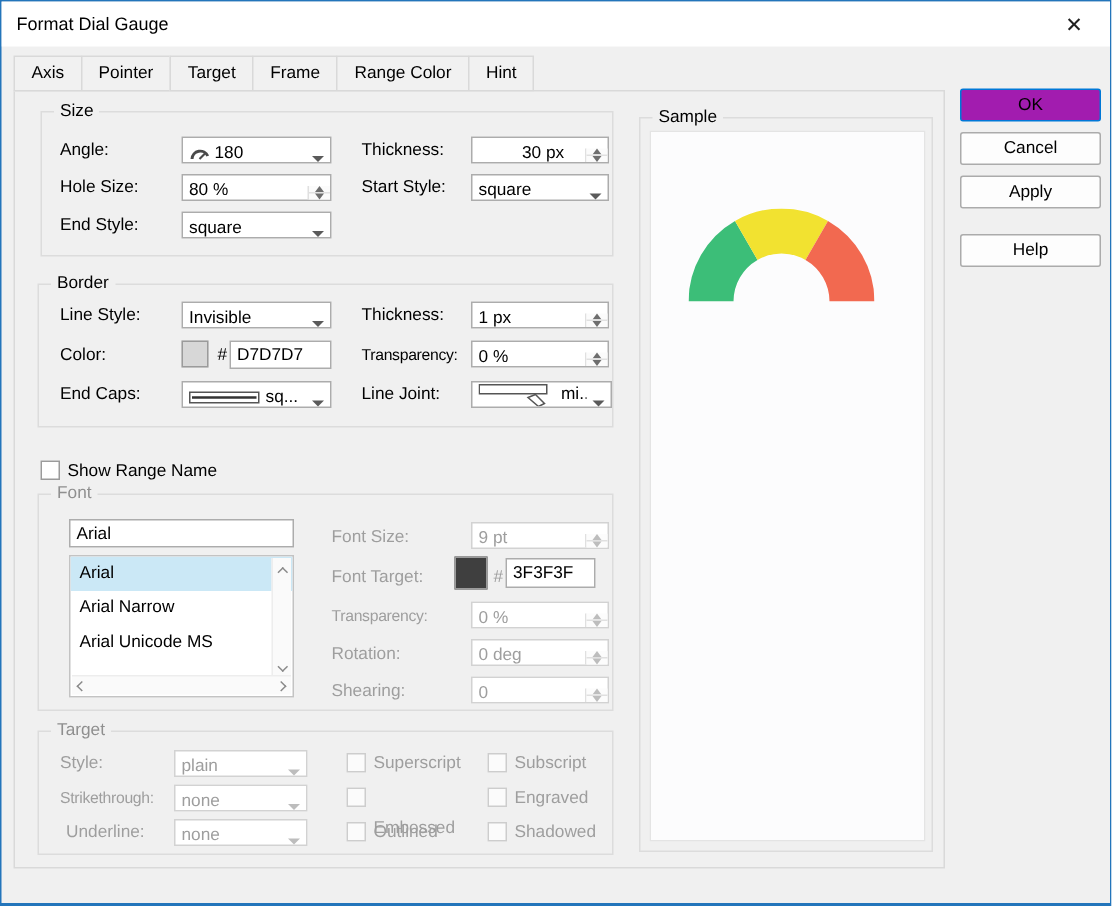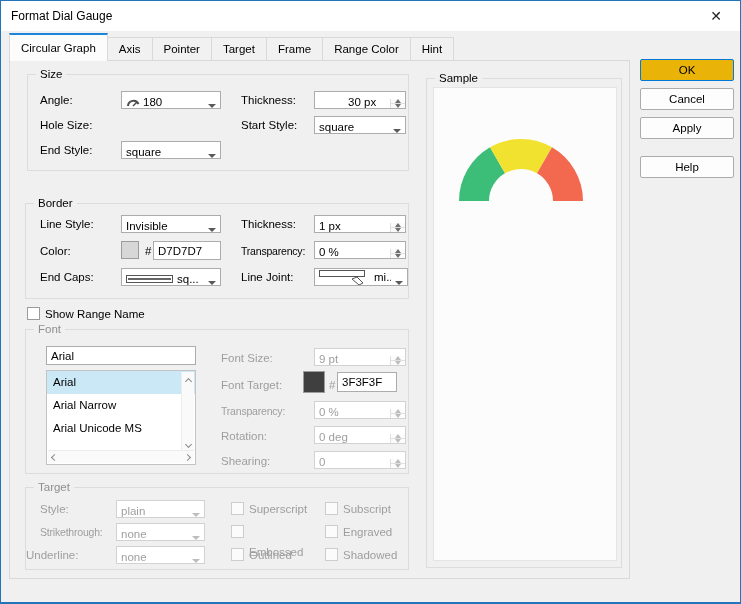--- a/index.html
+++ b/index.html
@@ -48,36 +48,35 @@
   .li.sel{background:#CBE8F6;}
   .vsb{position:absolute;top:1px;right:1px;bottom:14px;width:13px;background:#FAFAFA;border-left:1px solid #EDEDED;}
   .hsb{position:absolute;left:1px;right:1px;bottom:1px;height:13px;background:#FAFAFA;border-top:1px solid #EDEDED;display:flex;justify-content:space-between;align-items:center;}
   .chev{width:5px;height:5px;border-right:1px solid #8A8A8A;border-bottom:1px solid #8A8A8A;}
   .chev.up{transform:rotate(-135deg);margin-top:4px;}
   .chev.down{transform:rotate(45deg);}
   .chev.left{transform:rotate(135deg);margin-left:4px;}
   .chev.right{transform:rotate(-45deg);margin-right:4px;}
   .sarr{position:absolute;left:0;right:0;display:flex;justify-content:center;}
   .btn{position:absolute;left:639px;width:94px;height:22px;background:#FDFDFD;border:1px solid #ABABAB;border-radius:2px;display:flex;align-items:center;justify-content:center;}
-  .btn.primary{border:1px solid #0078D7;background:#eab308;}
+  .btn.primary{border:1px solid #0078D7;background:#a21caf;}
   .canvas{position:absolute;background:#FCFCFD;border:1px solid #E4E4E4;}
   svg{display:block;}
 </style>
 </head>
 <body>
 
 <div class="window">
 
   <div class="titlebar">
     <div class="title">Format Dial Gauge</div>
     <div class="close">✕</div>
   </div>
 
   <div class="tabs">
-    <div class="tab active">Circular Graph</div>
     <div class="tab">Axis</div>
     <div class="tab">Pointer</div>
     <div class="tab">Target</div>
     <div class="tab">Frame</div>
     <div class="tab">Range Color</div>
     <div class="tab">Hint</div>
   </div>
 
   <div class="page">
 
@@ -104,37 +103,48 @@
         <div class="sbtns">
             <div class="sb">
               <div class="tri-up"></div>
             </div>
             <div class="sb">
               <div class="tri-down"></div>
             </div>
           </div>
       </div>
       <div class="lab" style="left:12px;top:41px;">Hole Size:</div>
+      <div class="spin" style="left:93px;top:41px;width:100px;">
+        <div class="cval">80 %</div>
+        <div class="sbtns">
+            <div class="sb">
+              <div class="tri-up"></div>
+            </div>
+            <div class="sb">
+              <div class="tri-down"></div>
+            </div>
+          </div>
+      </div>
       <div class="lab" style="left:213px;top:41px;">Start Style:</div>
       <div class="combo" style="left:286px;top:41px;width:92px;">
         <div class="cval">square</div>
         <div class="arrowbox">
             <div class="arr-down"></div>
           </div>
       </div>
       <div class="lab" style="left:12px;top:66px;">End Style:</div>
       <div class="combo" style="left:93px;top:66px;width:100px;">
         <div class="cval">square</div>
         <div class="arrowbox">
             <div class="arr-down"></div>
           </div>
       </div>
     </div>
 
-    <div class="gb" style="left:15px;top:142px;width:384px;height:96px;">
+    <div class="gb" style="left:15px;top:128px;width:384px;height:96px;">
       <div class="legend">Border</div>
       <div class="lab" style="left:14px;top:11px;">Line Style:</div>
       <div class="combo" style="left:95px;top:11px;width:100px;">
         <div class="cval">Invisible</div>
         <div class="arrowbox">
             <div class="arr-down"></div>
           </div>
       </div>
       <div class="lab" style="left:215px;top:11px;">Thickness:</div>
       <div class="spin" style="left:288px;top:11px;width:92px;">
@@ -294,21 +304,21 @@
       <div class="combo dimc" style="left:90px;top:35px;width:89px;">
         <div class="cval">none</div>
         <div class="arrowbox">
             <div class="arr-down"></div>
           </div>
       </div>
       <div class="cb dim" style="left:205px;top:37px;"></div>
       <div class="lab dim" style="left:223px;top:35px;margin-top:20px;">Embossed</div>
       <div class="cb dim" style="left:299px;top:37px;"></div>
       <div class="lab dim" style="left:317px;top:35px;">Engraved</div>
-      <div class="lab dim" style="left:0;top:58px;text-align:right;">Underline:</div>
+      <div class="lab dim" style="left:18px;top:58px;text-align:right;">Underline:</div>
       <div class="combo dimc" style="left:90px;top:58px;width:89px;">
         <div class="cval">none</div>
         <div class="arrowbox">
             <div class="arr-down"></div>
           </div>
       </div>
       <div class="cb dim" style="left:205px;top:60px;"></div>
       <div class="lab dim" style="left:223px;top:58px;">Outlined</div>
       <div class="cb dim" style="left:299px;top:60px;"></div>
       <div class="lab dim" style="left:317px;top:58px;">Shadowed</div>

